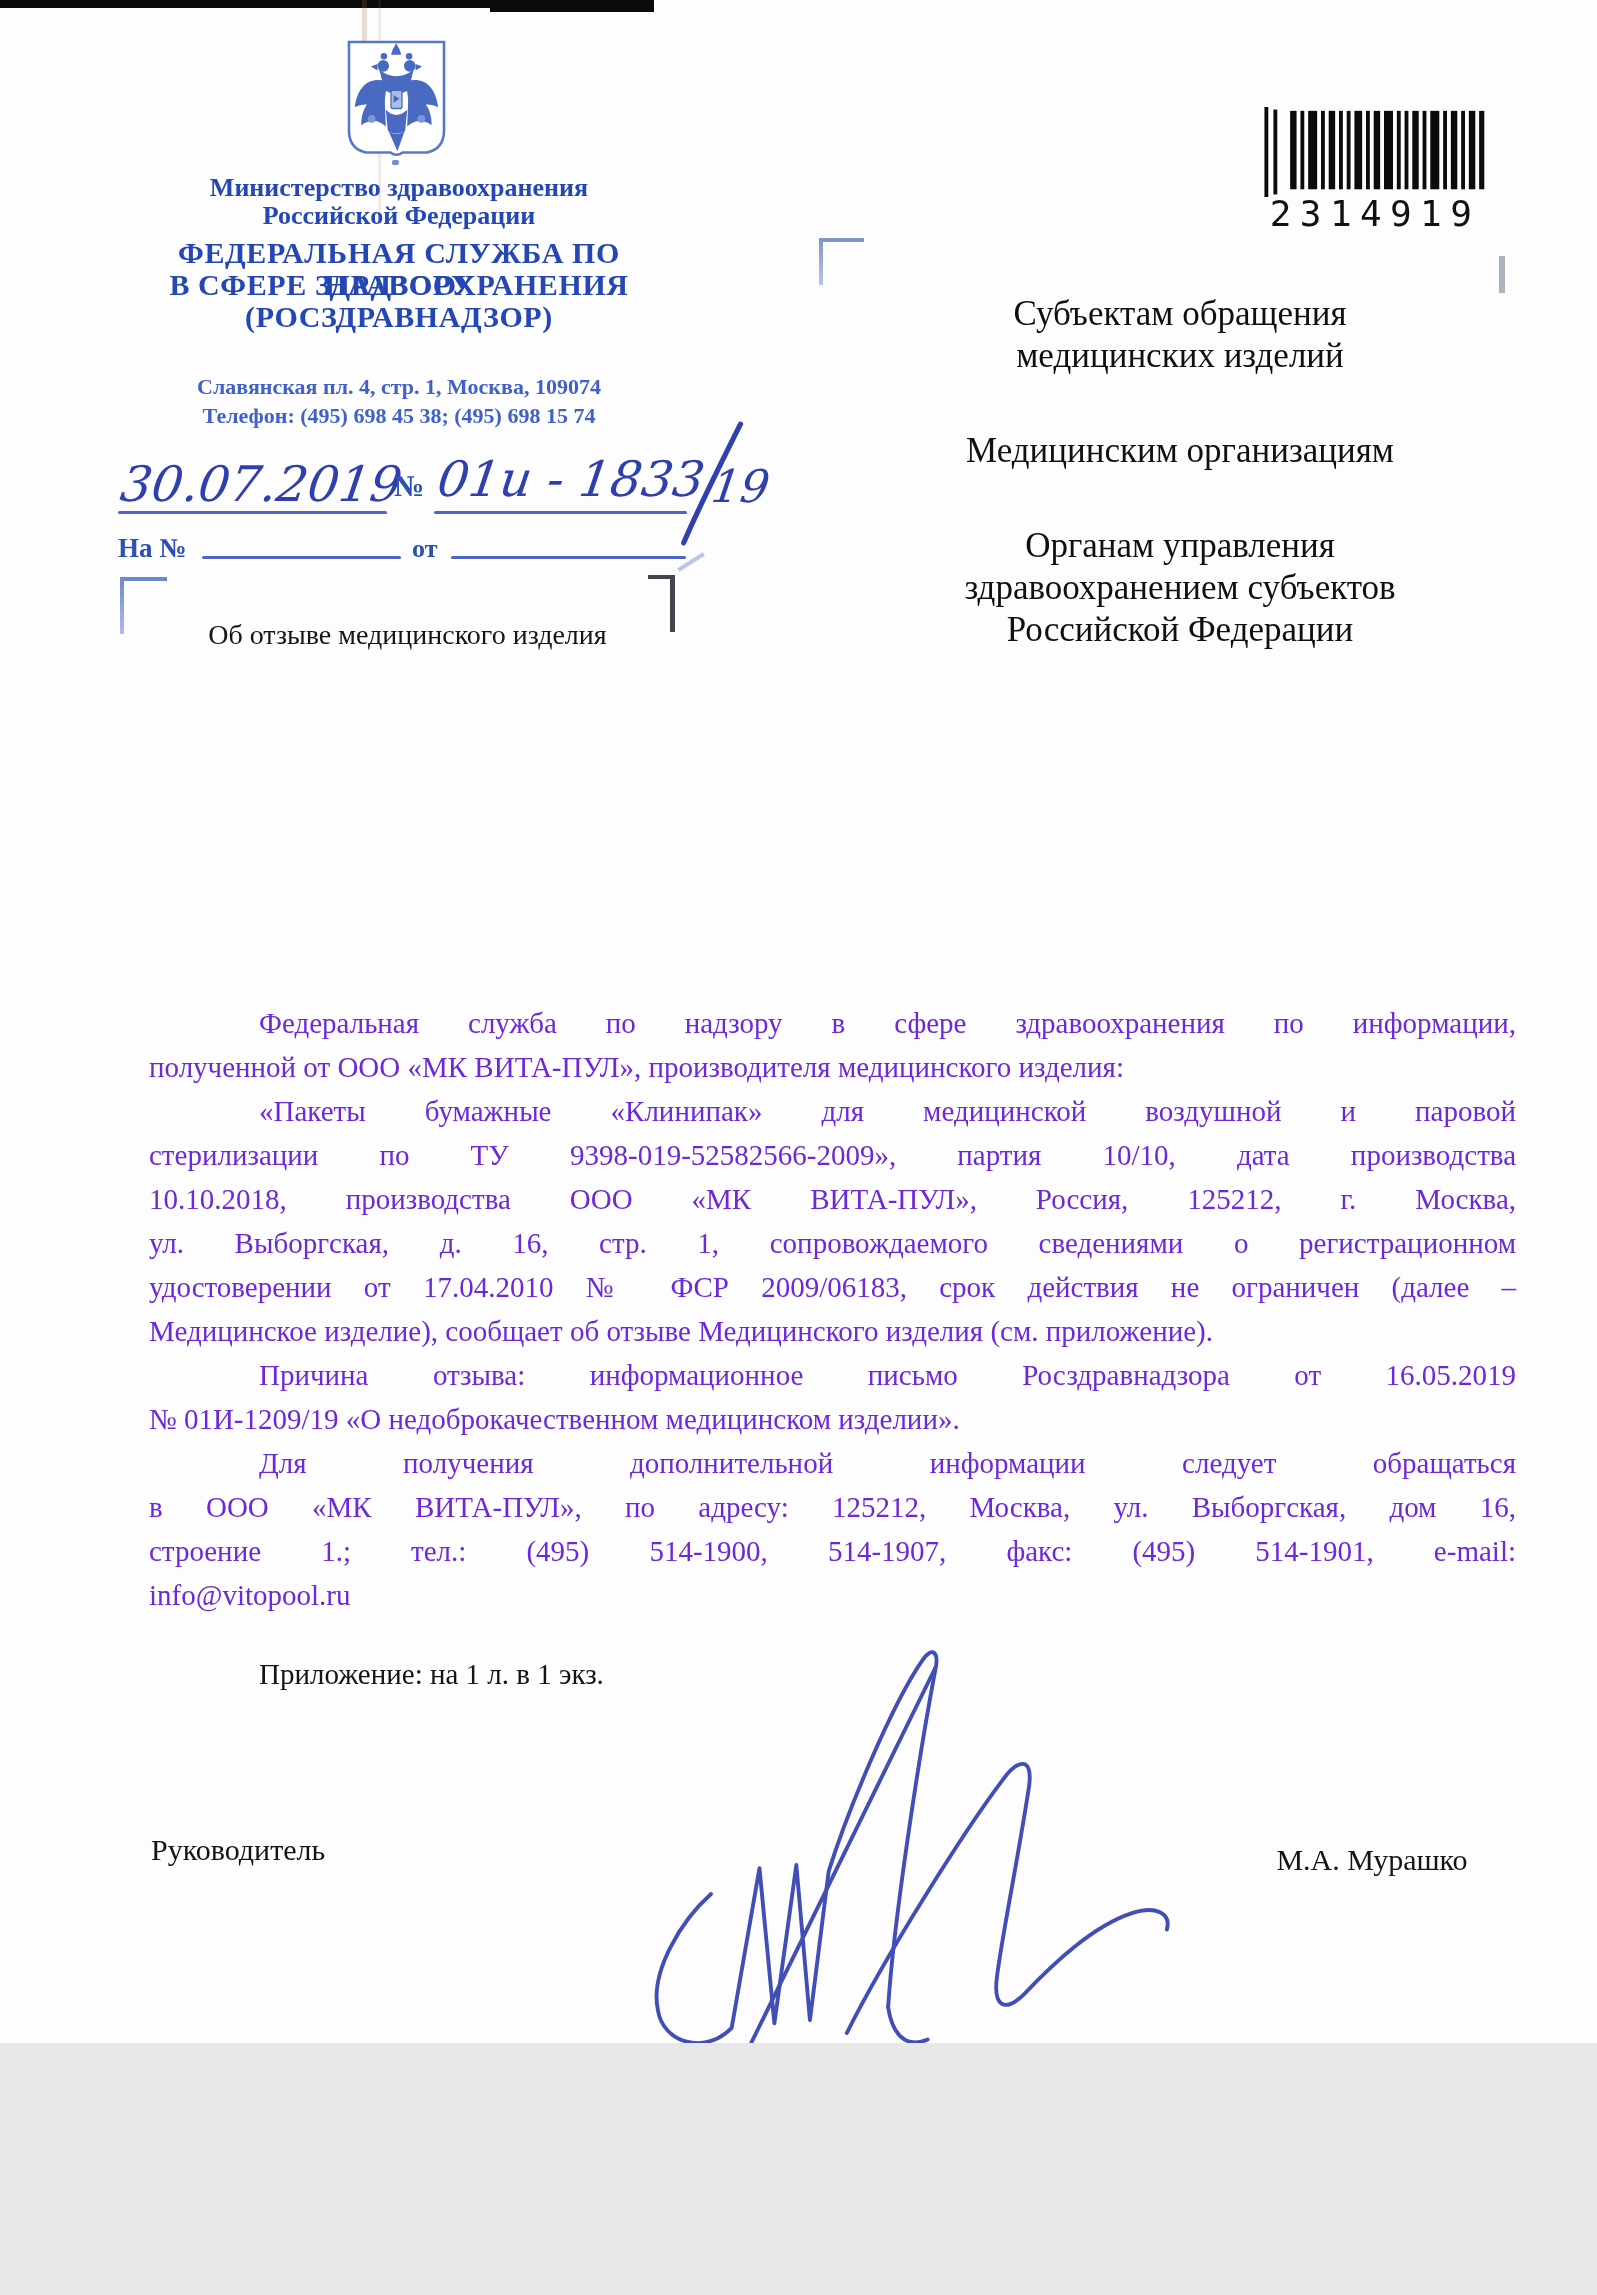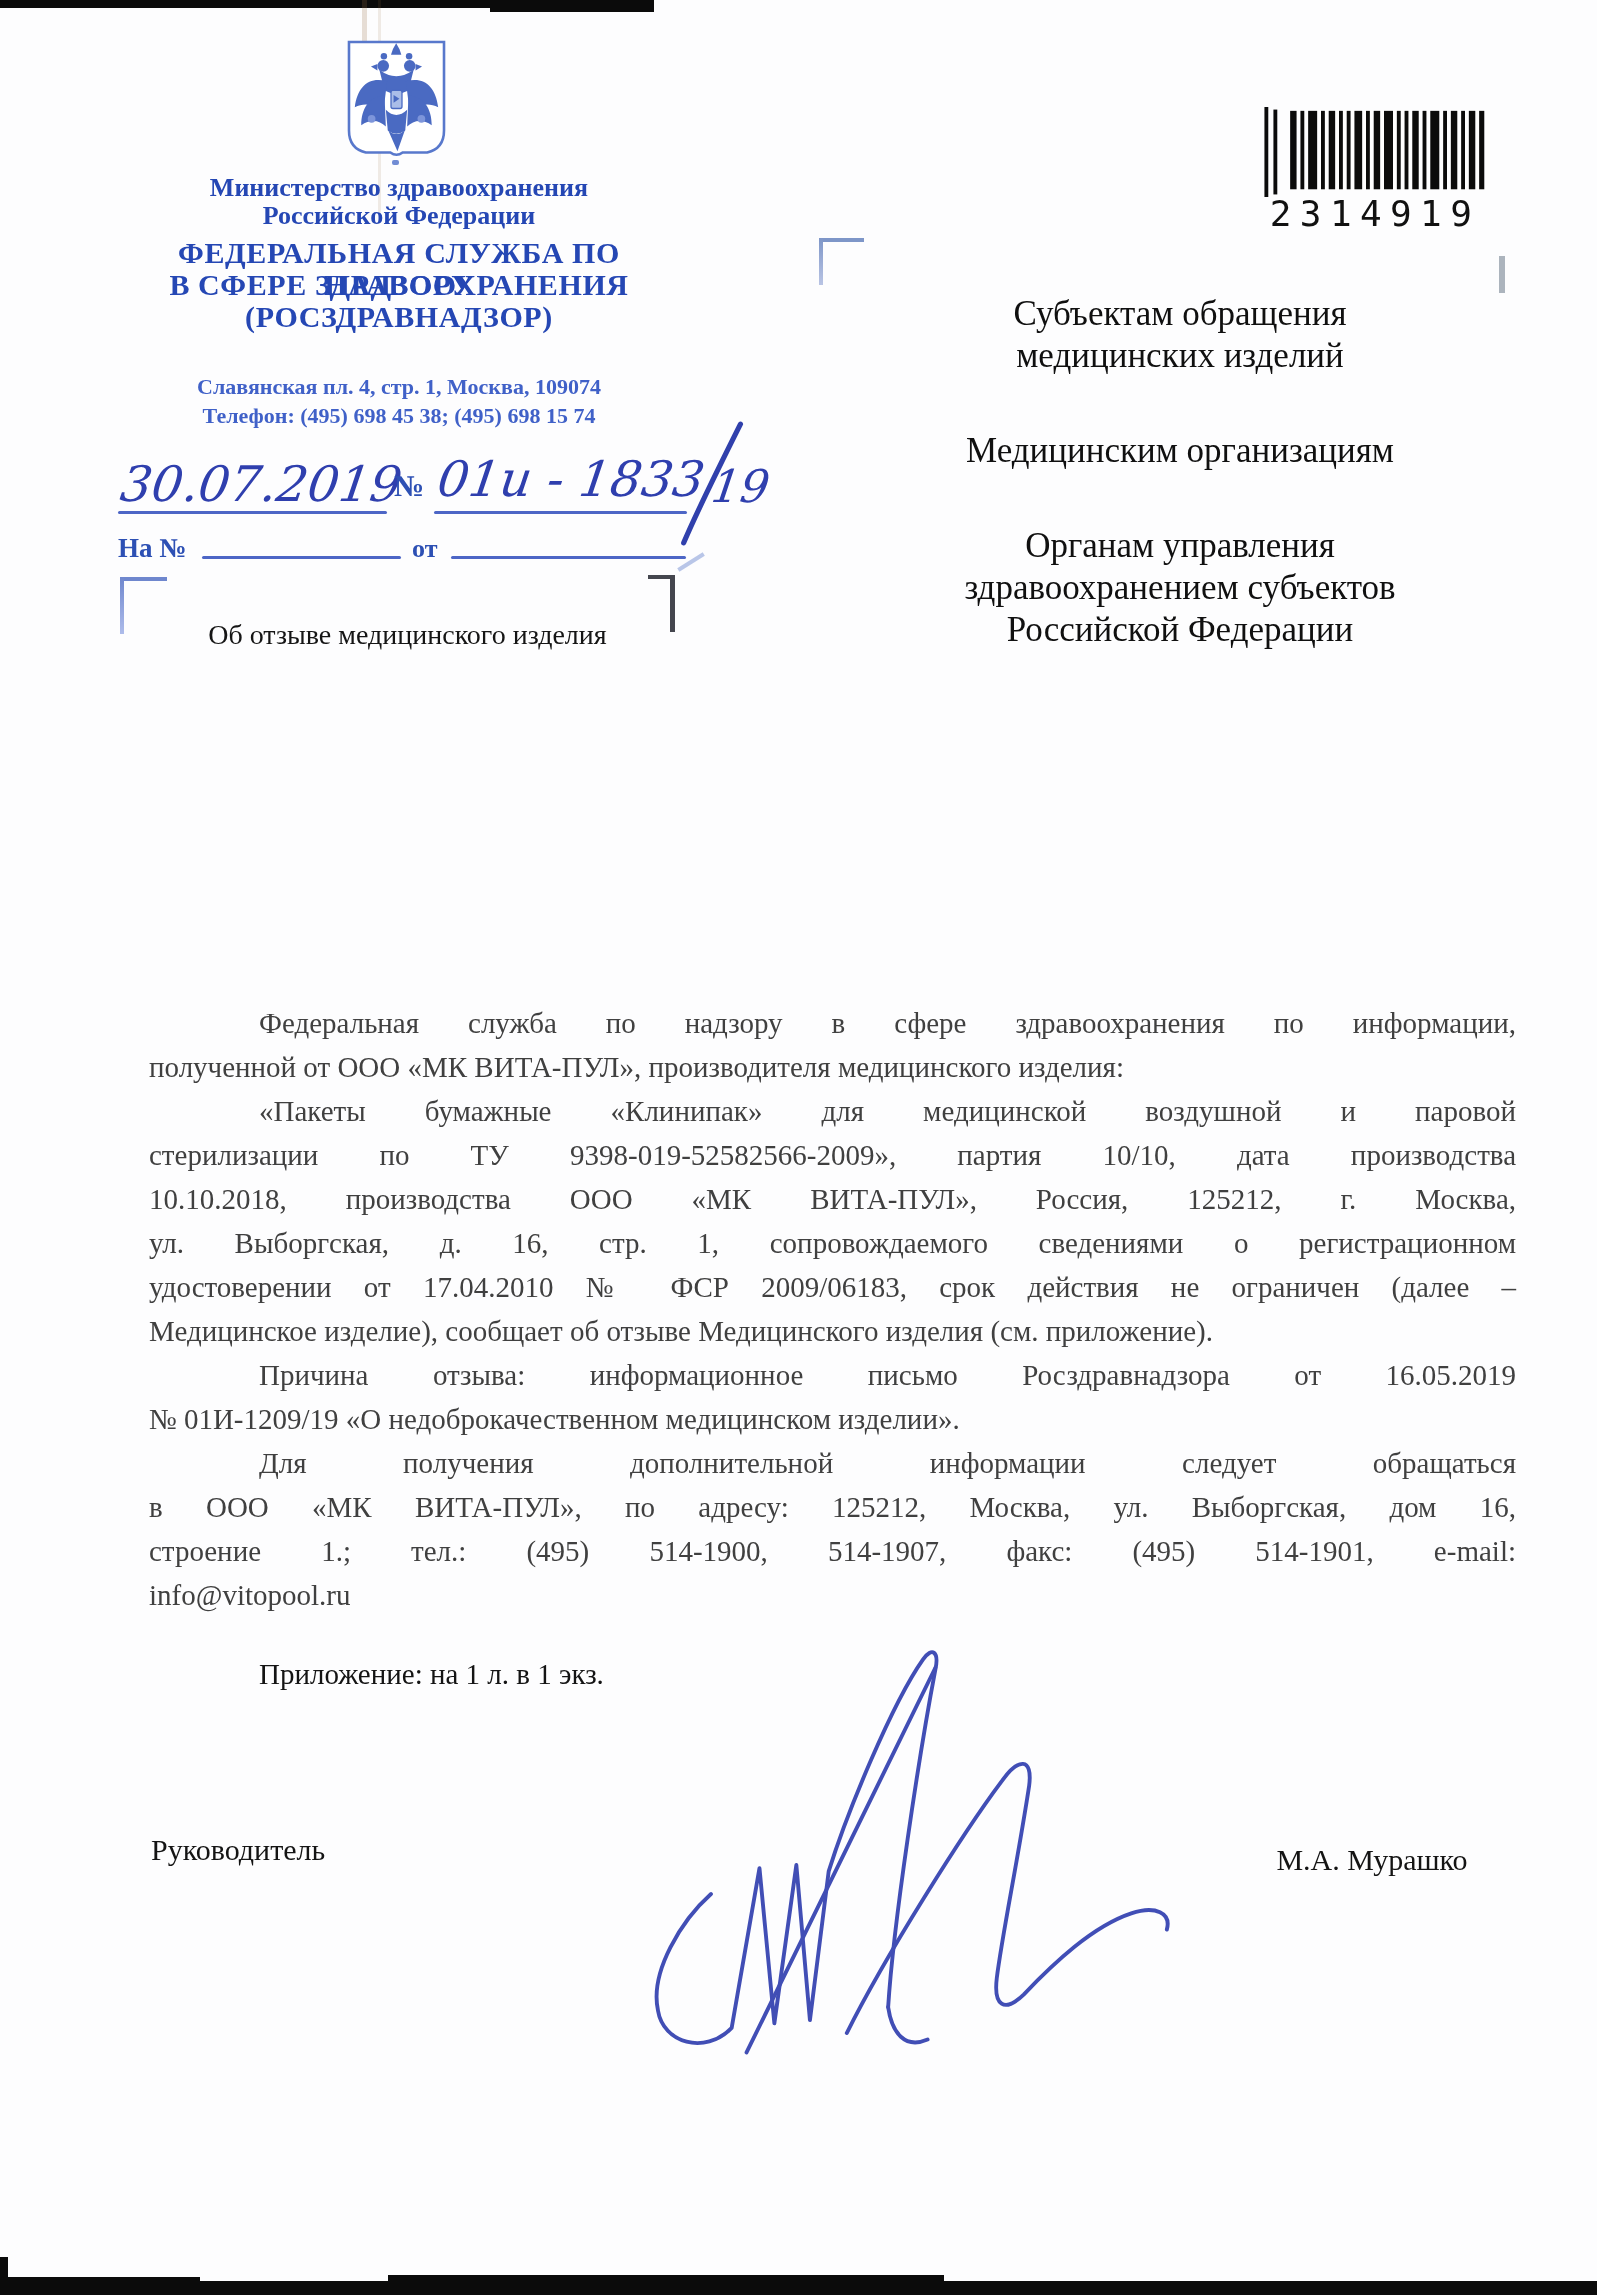--- a/index.html
+++ b/index.html
@@ -1,16 +1,16 @@
 <!DOCTYPE html>
 <html style="font-size:10.3px"><head>
 <meta charset="utf-8">
 <style>
   html,body{margin:0;padding:0;background:#e8e8e8;}
-  .page{position:relative;width:1598px;height:2295px;background:#fdfdfe;overflow:hidden;
+  .page{position:relative;width:1598px;height:2043px;background:#fdfdfe;overflow:hidden;
         font-family:"Liberation Serif",serif;color:#151515;}
   .abs{position:absolute;}
   
   .art{background:#0b0b0b;}
   .streak{background:rgba(150,110,70,.22);}
   
   .hdr-line{position:absolute;left:110px;width:578px;text-align:center;color:#2547b4;font-weight:bold;}
   .ministry{font-size:26px;line-height:27px;}
   .service{font-size:30px;line-height:32px;letter-spacing:0.6px;}
   .contact{position:absolute;left:110px;width:578px;text-align:center;color:#4061c8;
@@ -24,21 +24,21 @@
   .brk{position:absolute;}
   
   .recipients{position:absolute;left:847px;top:261px;width:666px;text-align:center;
               font-size:35px;line-height:42px;color:#101010;}
   .rgroup{margin-bottom:53px;margin-top:32px;}
   
   .subject{position:absolute;left:149px;top:619px;width:517px;text-align:center;
            font-size:28px;color:#151515;}
   
   .bodytext{position:absolute;left:149px;top:1001px;width:1367px;font-size:29px;
-            line-height:44px;color:#404040;}
+            line-height:44px;color:#6d28d9;}
   .bl{height:44px;white-space:nowrap;}
   .bl.j{white-space:normal;text-align:justify;text-align-last:justify;}
   .bl.ind{text-indent:110px;}
   .attachment{position:absolute;left:259px;top:1658px;font-size:29px;color:#141414;}
   .signtitle{position:absolute;left:151px;top:1833px;font-size:30px;color:#141414;}
   .signname{position:absolute;left:1228px;top:1833px;width:288px;text-align:center;
             font-size:30px;color:#141414;margin-top:10px;}
   
   .bcnum{position:absolute;left:1264px;top:193px;width:222px;text-align:center;
          font-family:"DejaVu Sans Mono",monospace;font-size:36px;letter-spacing:8.4px;color:#111;}

